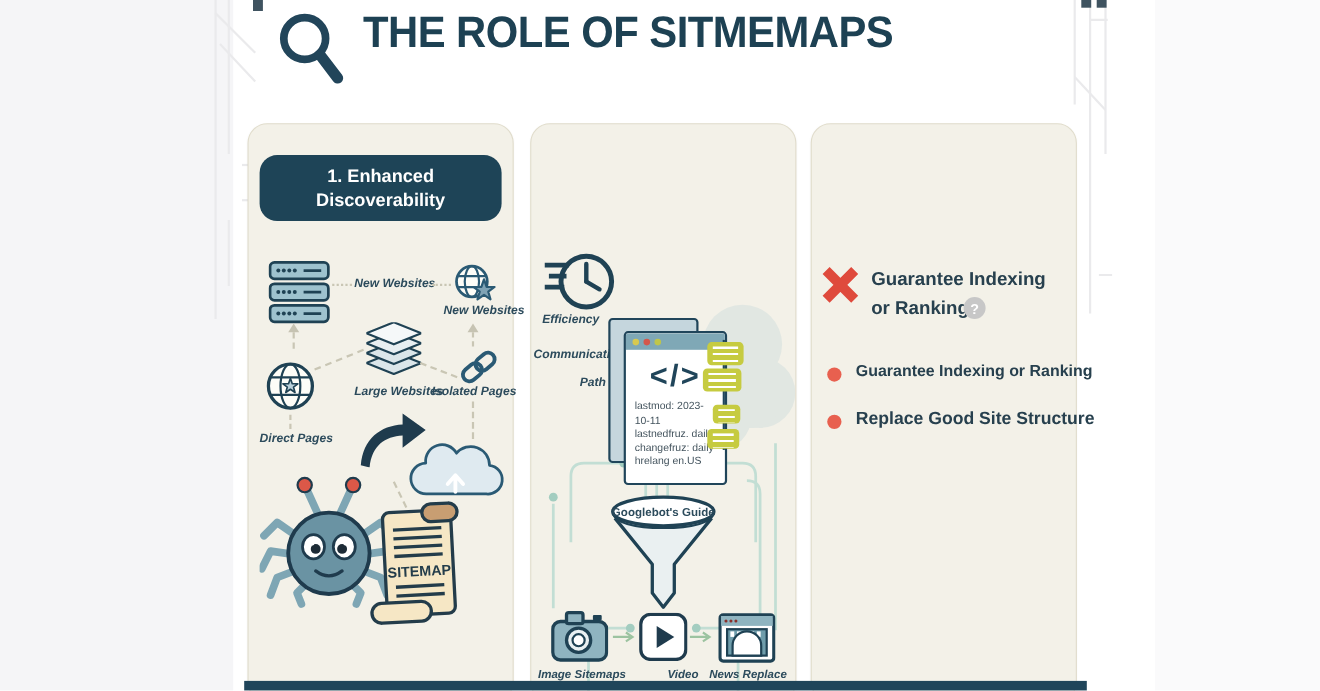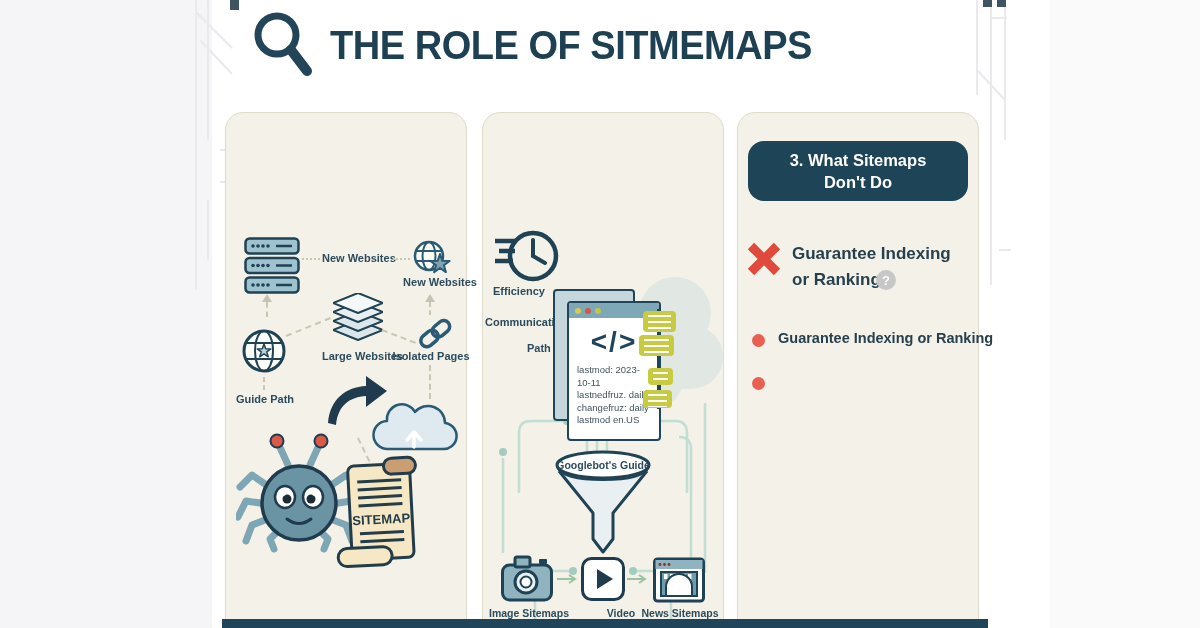--- a/index.html
+++ b/index.html
@@ -1,32 +1,32 @@
 <!DOCTYPE html>
 <html><head>
 <meta charset="utf-8">
 <style>
   html,body{margin:0;padding:0;background:#fff;}
   .stage{position:relative;width:1200px;height:628px;background:#ffffff;overflow:hidden;
          font-family:"Liberation Sans",sans-serif;}
   .bg-left{position:absolute;left:0;top:0;width:212px;height:628px;background:#f5f5f7;}
   .bg-right{position:absolute;right:0;top:0;width:150px;height:628px;background:#fafafb;}
   .deco{position:absolute;}
-  .title-row{position:absolute;left:250px;top:8px;display:flex;align-items:center;gap:14px;}
+  .title-row{position:absolute;left:250px;top:8px;display:flex;align-items:flex-start;gap:14px;}
   .title-row h1{margin:0;font-size:40px;font-weight:bold;color:#1d4153;letter-spacing:-0.5px;
                 transform:scaleX(0.95);transform-origin:left center;white-space:nowrap;}
   .panel{position:absolute;top:112px;width:240px;height:524px;background:#f3f1e8;
          border:1px solid #e0dccb;border-radius:18px;box-shadow:0 1px 2px rgba(0,0,0,0.04);}
   .p1{left:225px;}.p2{left:482px;}.p3{left:737px;}
   .pill{position:absolute;left:10px;top:28px;width:220px;height:60px;background:#1e4457;
         border-radius:16px;color:#fff;font-size:16.5px;font-weight:bold;line-height:22px;
         display:flex;align-items:center;justify-content:center;text-align:center;
         white-space:pre;overflow:visible;}
   .abs{position:absolute;}
-  .lbl{position:absolute;color:#2c4b5c;font-weight:bold;white-space:nowrap;}
+  .lbl{position:absolute;color:#2c4b5c;font-weight:bold;white-space:nowrap;font-style:italic;}
   .s11{font-size:11px;}.s105{font-size:10.5px;}.s13{font-size:11px;}
   .ctr{text-align:center;white-space:normal;}
   .dash-v{position:absolute;width:0;border-left:2px dashed #c9c6b4;}
   .dot-h{position:absolute;height:0;border-top:2px dotted #c9c6b4;}
   .dash-d{position:absolute;height:0;border-top:2px dashed #c9c6b4;transform-origin:left center;}
   .arr-up{position:absolute;width:0;height:0;border-left:5px solid transparent;
           border-right:5px solid transparent;border-bottom:8px solid #c6c3b2;}
   .win{position:absolute;border:2px solid #20455a;border-radius:4px;box-sizing:border-box;}
   .win-back{background:#c5d6dd;}
   .win-front{background:#ffffff;overflow:hidden;}
@@ -80,20 +80,22 @@
 
   <header class="title-row">
     <svg width="66" height="74" viewBox="0 0 66 74">
       <circle cx="27" cy="27" r="19" fill="none" stroke="#22455a" stroke-width="7"></circle>
       <line x1="41" y1="42" x2="57" y2="63" stroke="#22455a" stroke-width="10" stroke-linecap="round"></line>
     </svg>
     <h1>THE ROLE OF SITMEMAPS</h1>
   </header>
 
   <section class="panel p1">
+    <div class="pill">1. Enhanced
+Discoverability</div>
 
     <svg class="abs" style="left:18px;top:124px" width="56" height="58" viewBox="0 0 56 58">
       <g stroke="#1f4254" stroke-width="2.5">
         <rect x="1.5" y="1.5" width="53" height="15" rx="4" fill="#9ec2ce"></rect>
         <rect x="1.5" y="21" width="53" height="15" rx="4" fill="#9ec2ce"></rect>
         <rect x="1.5" y="40.5" width="53" height="15" rx="4" fill="#9ec2ce"></rect>
       </g>
       <g fill="#1f4254">
         <circle cx="9" cy="9" r="1.8"></circle>
           <circle cx="14" cy="9" r="1.8"></circle>
@@ -154,21 +156,21 @@
     <div class="dash-v" style="left:203px;top:189px;height:13px"></div>
 
     <svg class="abs" style="left:16px;top:214px" width="44" height="48" viewBox="0 0 44 48">
       <circle cx="22" cy="24" r="20" fill="#fdfdf8" stroke="#1f4254" stroke-width="3"></circle>
       <ellipse cx="22" cy="24" rx="9" ry="20" fill="none" stroke="#1f4254" stroke-width="2"></ellipse>
       <line x1="4" y1="16" x2="40" y2="16" stroke="#1f4254" stroke-width="2"></line>
       <line x1="4" y1="32" x2="40" y2="32" stroke="#1f4254" stroke-width="2"></line>
       <polygon points="22,17 23.7,21.8 28.8,21.9 24.8,24.9 26.2,29.8 22,26.9 17.8,29.8 19.2,24.9 15.2,21.9 20.3,21.8" fill="#b9d0da" stroke="#1f4254" stroke-width="1.5" stroke-linejoin="round"></polygon>
     </svg>
     <div class="dash-v" style="left:37px;top:264px;height:13px"></div>
-    <div class="lbl s13" style="left:10px;top:280px">Guide Path</div>
+    <div class="lbl s13" style="left:10px;top:280px">Direct Pages</div>
 
     <div class="dash-v" style="left:203px;top:252px;height:34px"></div>
 
     <svg class="abs" style="left:100px;top:262px" width="62" height="50" viewBox="0 0 62 50">
       <path d="M2 48 C4 24 20 12 40 11 L40 1 L61 16 L40 32 L40 21 C24 22 12 30 10 50 Z" fill="#1f3b4d"></path>
     </svg>
 
     <svg class="abs" style="left:140px;top:282px" width="96" height="66" viewBox="0 0 96 66">
       <path d="M22 54 H76 A13 13 0 0 0 79 28 A17 17 0 0 0 49 17 A15 15 0 0 0 21 26 A14 14 0 0 0 22 54 Z" fill="#dfeaf0" stroke="#2a5a74" stroke-width="2.5" stroke-linejoin="round"></path>
       <path d="M48 52 V40 M41 45 L48 37 L55 45" fill="none" stroke="#ffffff" stroke-width="3.5" stroke-linecap="round" stroke-linejoin="round"></path>
@@ -268,21 +270,21 @@
       <div class="win-head">
         <span class="dot" style="background:#d8c94f"></span>
         <span class="dot" style="background:#d4574a"></span>
         <span class="dot" style="background:#bfc64a"></span>
       </div>
       <div class="code-sym">&lt;/&gt;</div>
       <div class="code-lines">
         <div>lastmod: 2023-10-11</div>
         <div>lastnedfruz. daily</div>
         <div>changefruz: daily</div>
-        <div>lastmod en.US</div>
+        <div>hrelang en.US</div>
       </div>
     </div>
 
     <div class="bub-line" style="left:174px;top:196px;height:100px"></div>
     <div class="bubble" style="left:160px;top:198px;width:33px;height:21px">
         <div class="bl"></div>
       </div>
     <div class="bubble" style="left:156px;top:222px;width:35px;height:21px">
         <div class="bl"></div>
       </div>
@@ -329,34 +331,33 @@
           <rect x="17" y="19" width="3.5" height="5"></rect>
           <rect x="23" y="19" width="3.5" height="5"></rect>
           <rect x="29" y="19" width="3.5" height="5"></rect>
           <rect x="35" y="19" width="3.5" height="5"></rect>
         </g>
       <path d="M13 41 V32 A13 13 0 0 1 39 32 V41 Z" fill="#ffffff" stroke="#1f4254" stroke-width="2"></path>
     </svg>
 
     <div class="lbl s105 ctr" style="left:2px;top:494px;width:88px">Image Sitemaps</div>
     <div class="lbl s105 ctr" style="left:112px;top:494px;width:52px">Video</div>
-    <div class="lbl s105 ctr" style="left:156px;top:494px;width:82px">News Sitemaps</div>
+    <div class="lbl s105 ctr" style="left:156px;top:494px;width:82px">News Replace</div>
   </section>
 
   <section class="panel p3">
-    <div class="pill">3. What Sitemaps
-Don't Do</div>
 
     <svg class="abs" style="left:8px;top:128px" width="36" height="36" viewBox="0 0 36 36">
       <path d="M5 5 L31 31 M31 5 L5 31" stroke="#df4a3c" stroke-width="9"></path>
     </svg>
     <div class="headline" style="left:54px;top:128px">Guarantee Indexing
 or Ranking</div>
     <div class="qmark" style="left:138px;top:157px">?</div>
 
     <div class="bullet" style="left:14px;top:221px"></div>
     <div class="p3txt" style="left:40px;top:217px;font-size:14.5px">Guarantee Indexing or Ranking</div>
 
     <div class="bullet" style="left:14px;top:264px"></div>
+    <div class="p3txt" style="left:40px;top:259px;font-size:16px">Replace Good Site Structure</div>
   </section>
 
   <div class="bottom-strip"></div>
 </div>
 
 </body></html>

